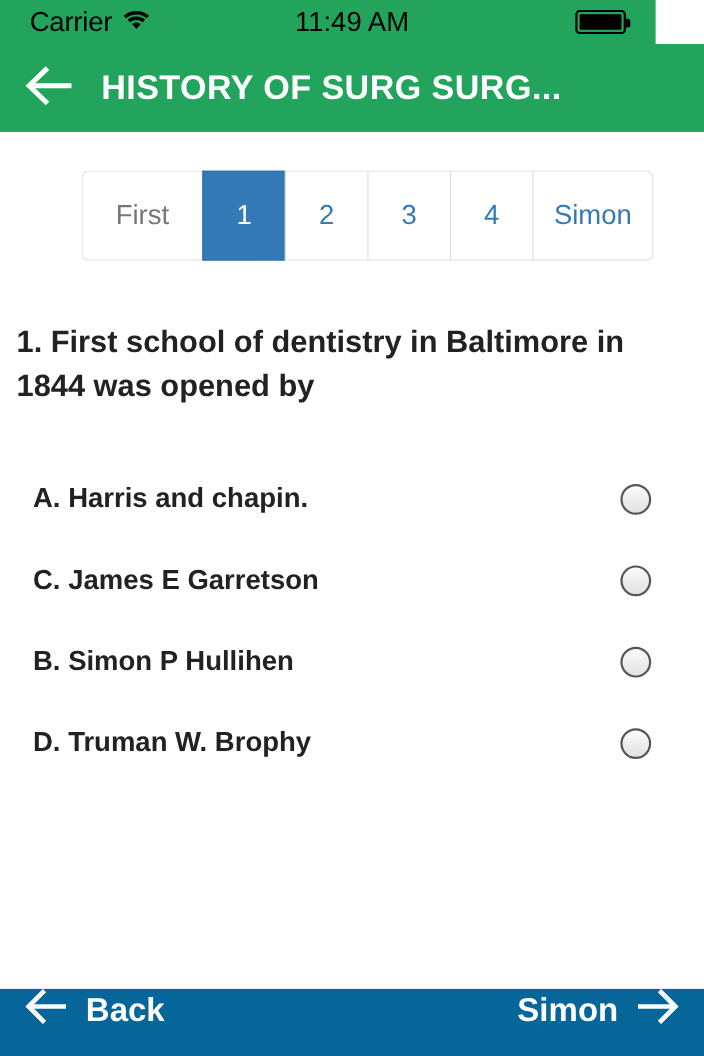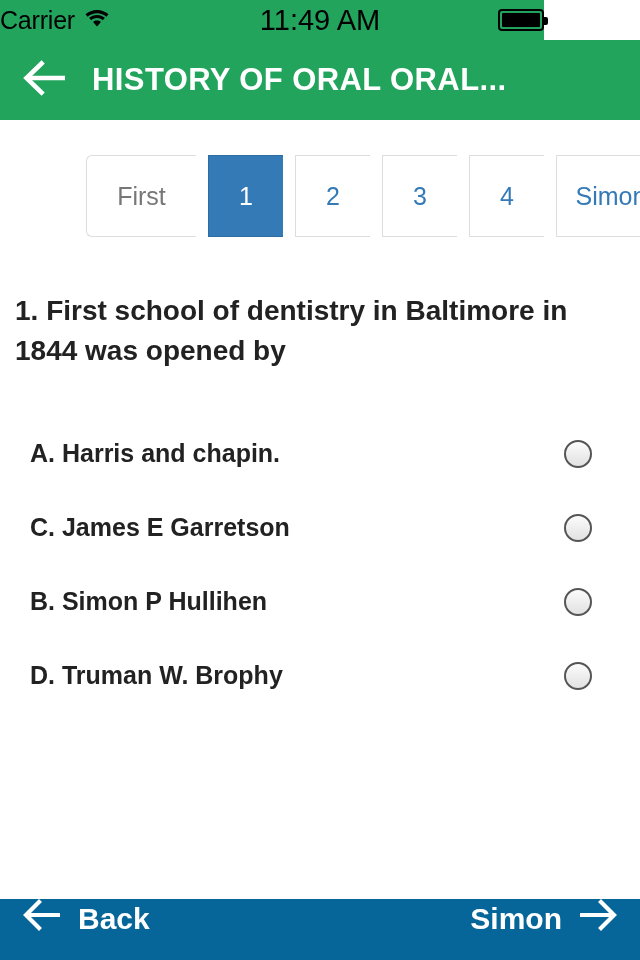--- a/index.html
+++ b/index.html
@@ -6,32 +6,32 @@
   html, body {
     width:640px; height:960px;
     background:#ffffff;
     font-family:"Liberation Sans", sans-serif;
     overflow:hidden;
   }
   #app { position:relative; width:640px; height:960px; background:#fff; }
 
   
   .statusbar {
-    position:absolute; top:0; left:0; width:544px; height:40px;
+    position:absolute; top:0; left:0; width:596px; height:40px;
     background:#22a45d;
     display:flex; align-items:center;
-    padding:0 0;
+    padding:0 27px;
     color:#000;
   }
   .sb-left { display:flex; align-items:center; gap:9px; }
   .sb-carrier { font-size:25px; letter-spacing:-0.2px; color:#000; }
   .wifi-icon { display:block; }
   .sb-time {
     position:absolute; left:0; width:640px; text-align:center;
-    font-size:29px; font-weight:400; color:#000;
+    font-size:25px; font-weight:400; color:#000;
     pointer-events:none;
   }
   .sb-right { margin-left:auto; display:flex; align-items:center; z-index:2; }
   .battery {
     position:relative; width:46px; height:22px;
     border:2px solid #000; border-radius:4px;
     padding:2px; background:transparent;
   }
   .battery-fill { width:100%; height:100%; background:#000; border-radius:1px; }
   .battery-nub {
@@ -58,21 +58,21 @@
   .content { position:absolute; top:120px; left:0; width:640px; height:758px; background:#fff; }
 
   
   .pager-wrap { padding:35px 0 0 74px; }
   .pager { display:inline-flex; border-radius:6px; overflow:hidden; }
   .pager-item {
     height:82px; min-width:75px;
     display:flex; align-items:center; justify-content:center;
     border:1px solid #dddddd; border-right-width:0;
     background:#fff; color:#337ab7;
-    font-size:25px; cursor:pointer; padding:16px 14px;margin-left:12px;
+    font-size:25px; cursor:pointer; padding:16px 14px;
   }
   .pager-item:last-child { border-right-width:1px; border-radius:0 6px 6px 0; }
   .pager-item:first-child { border-radius:6px 0 0 6px; }
   .pager-item.edge-first { color:#777777; min-width:110px; }
   .pager-item.edge-last { color:#337ab7; min-width:110px; }
   .pager-item.active {
     background:#337ab7; border-color:#2e6da4; color:#ffffff;
   }
 
   
@@ -143,21 +143,21 @@
 
   <div class="navbar">
     <div class="nav-back">
       <span>
         <svg width="50" height="38" viewBox="0 0 50 38">
           <path d="M20.5 4.5L5.5 19l15 14.5" fill="none" stroke="#fff" stroke-width="4.6" stroke-linecap="square"></path>
           <line x1="5" y1="19" x2="44" y2="19" stroke="#fff" stroke-width="4.6"></line>
         </svg>
       </span>
     </div>
-    <div class="nav-title">HISTORY OF ORAL ORAL...</div>
+    <div class="nav-title">HISTORY OF SURG SURG...</div>
   </div>
 
   <div class="content">
 
     <div class="pager-wrap">
       <div class="pager">
         <div class="pager-item edge-first">First</div>
         <div class="pager-item active">1</div>
         <div class="pager-item">2</div>
         <div class="pager-item">3</div>

